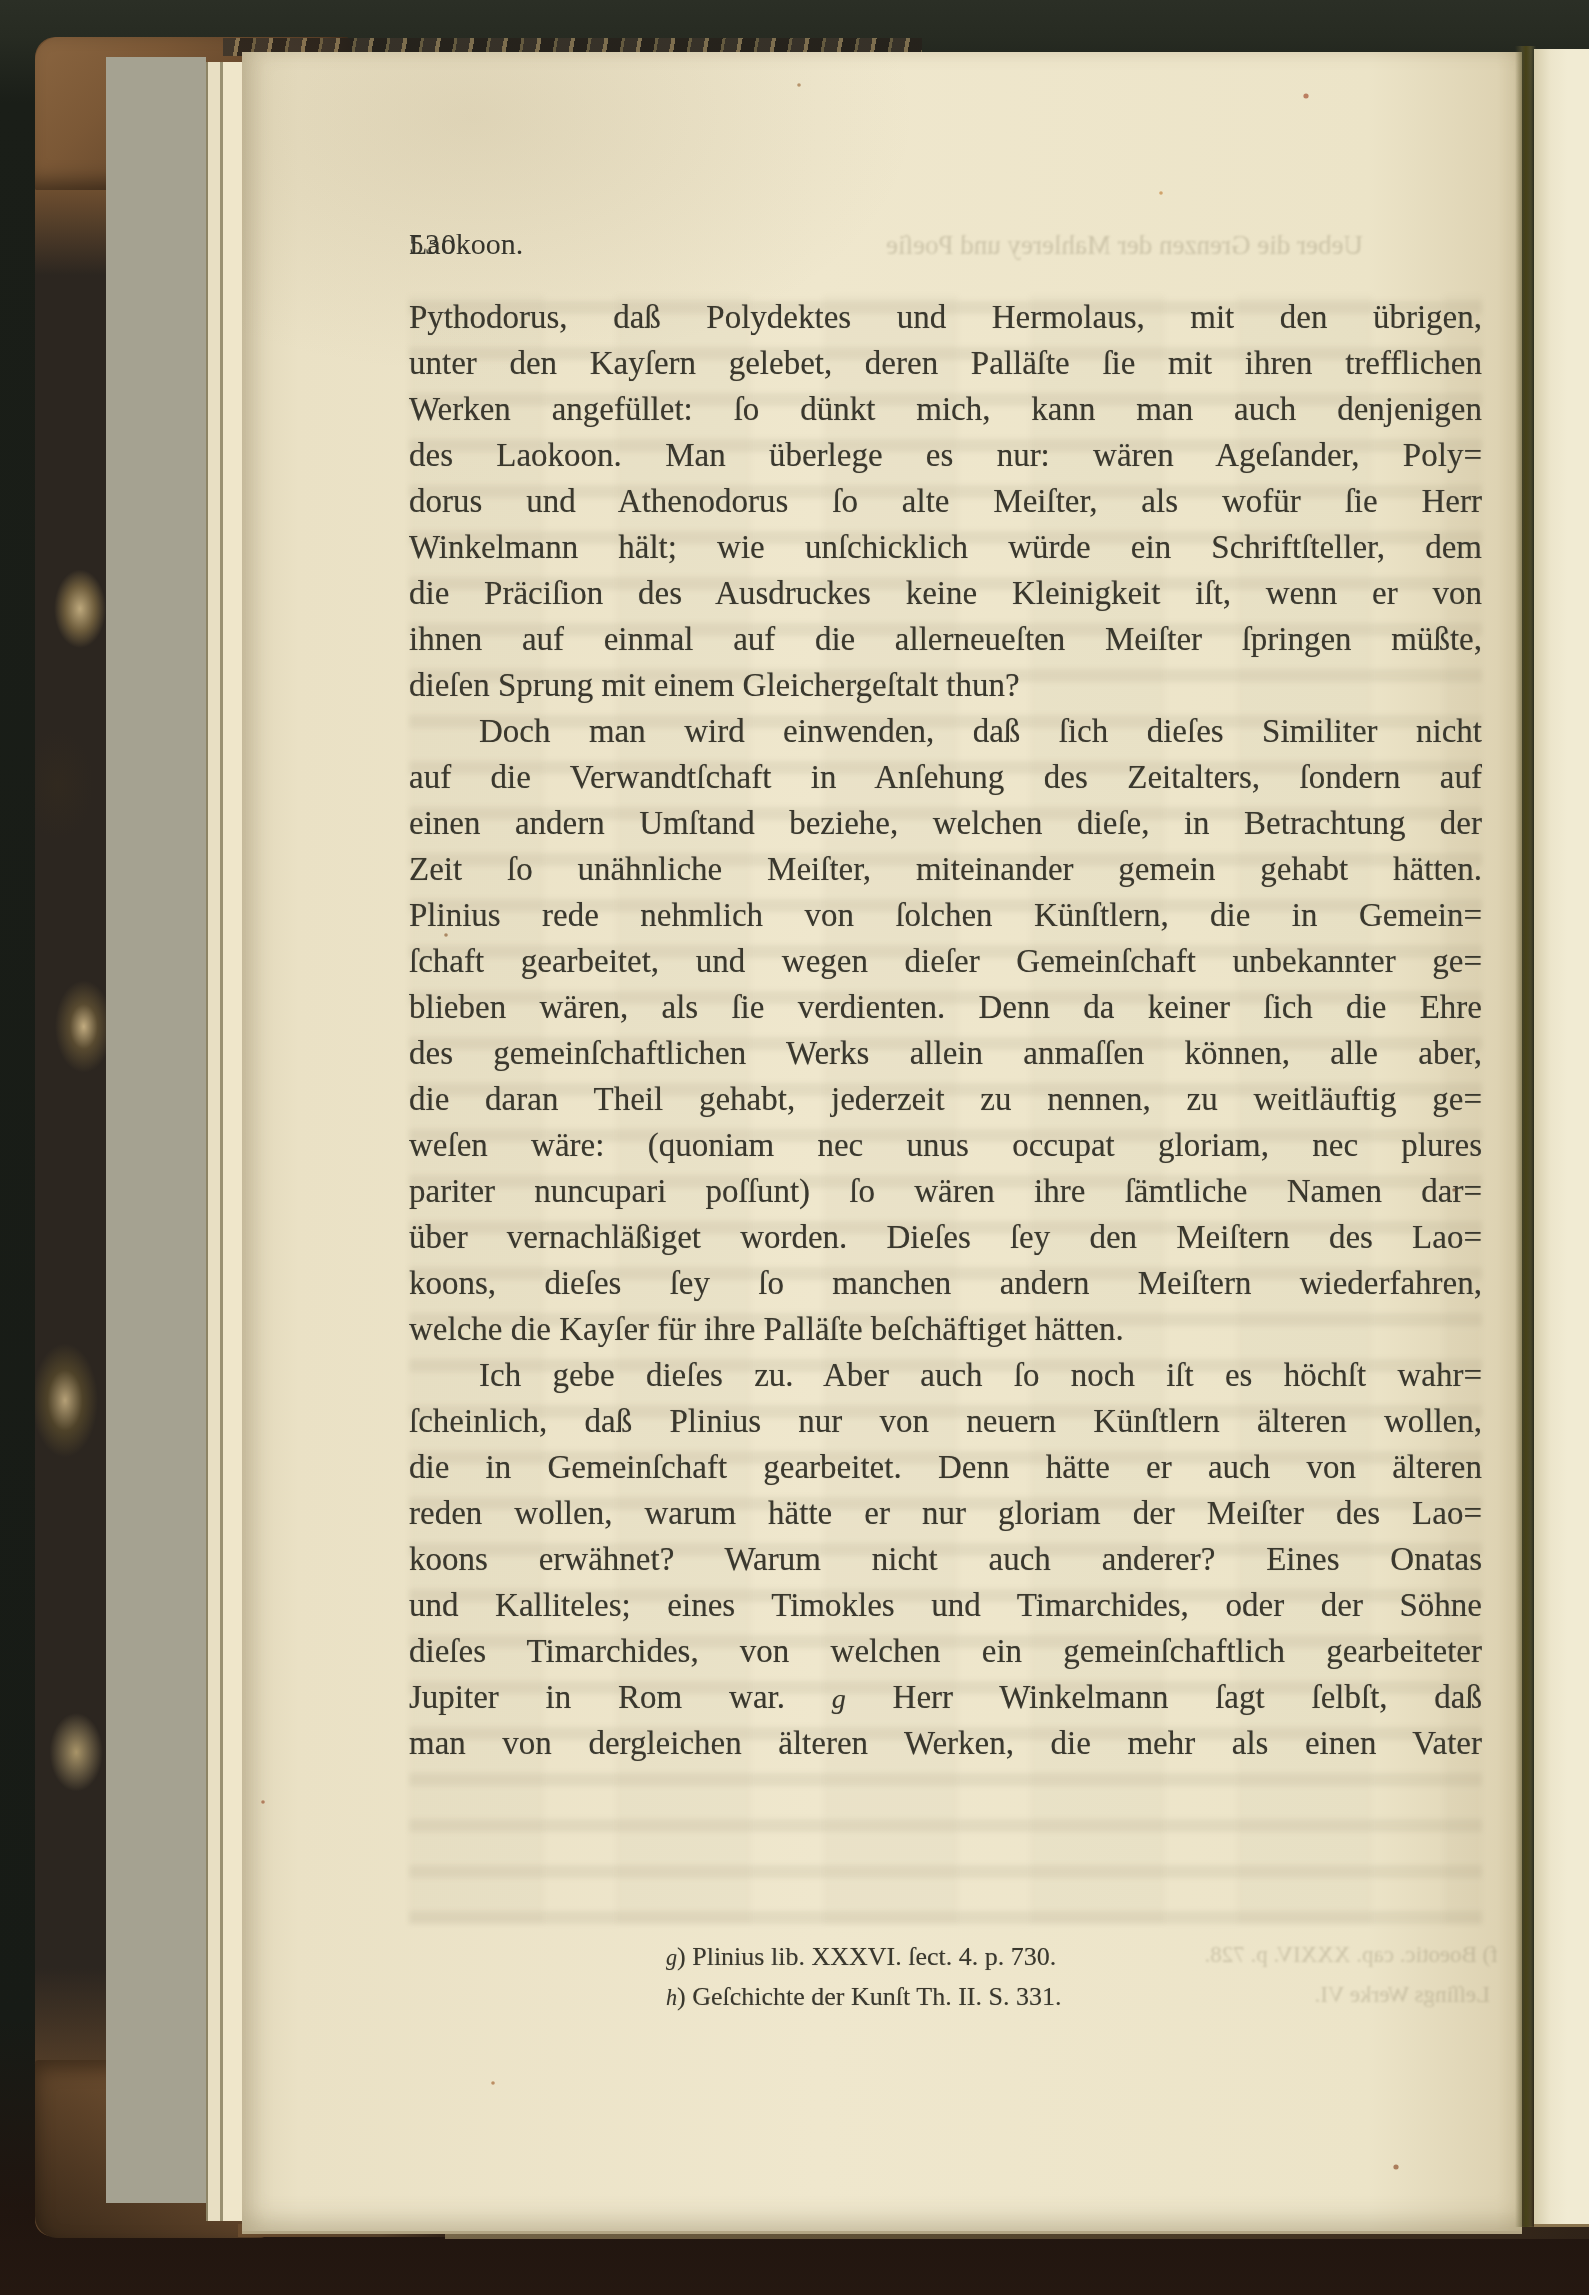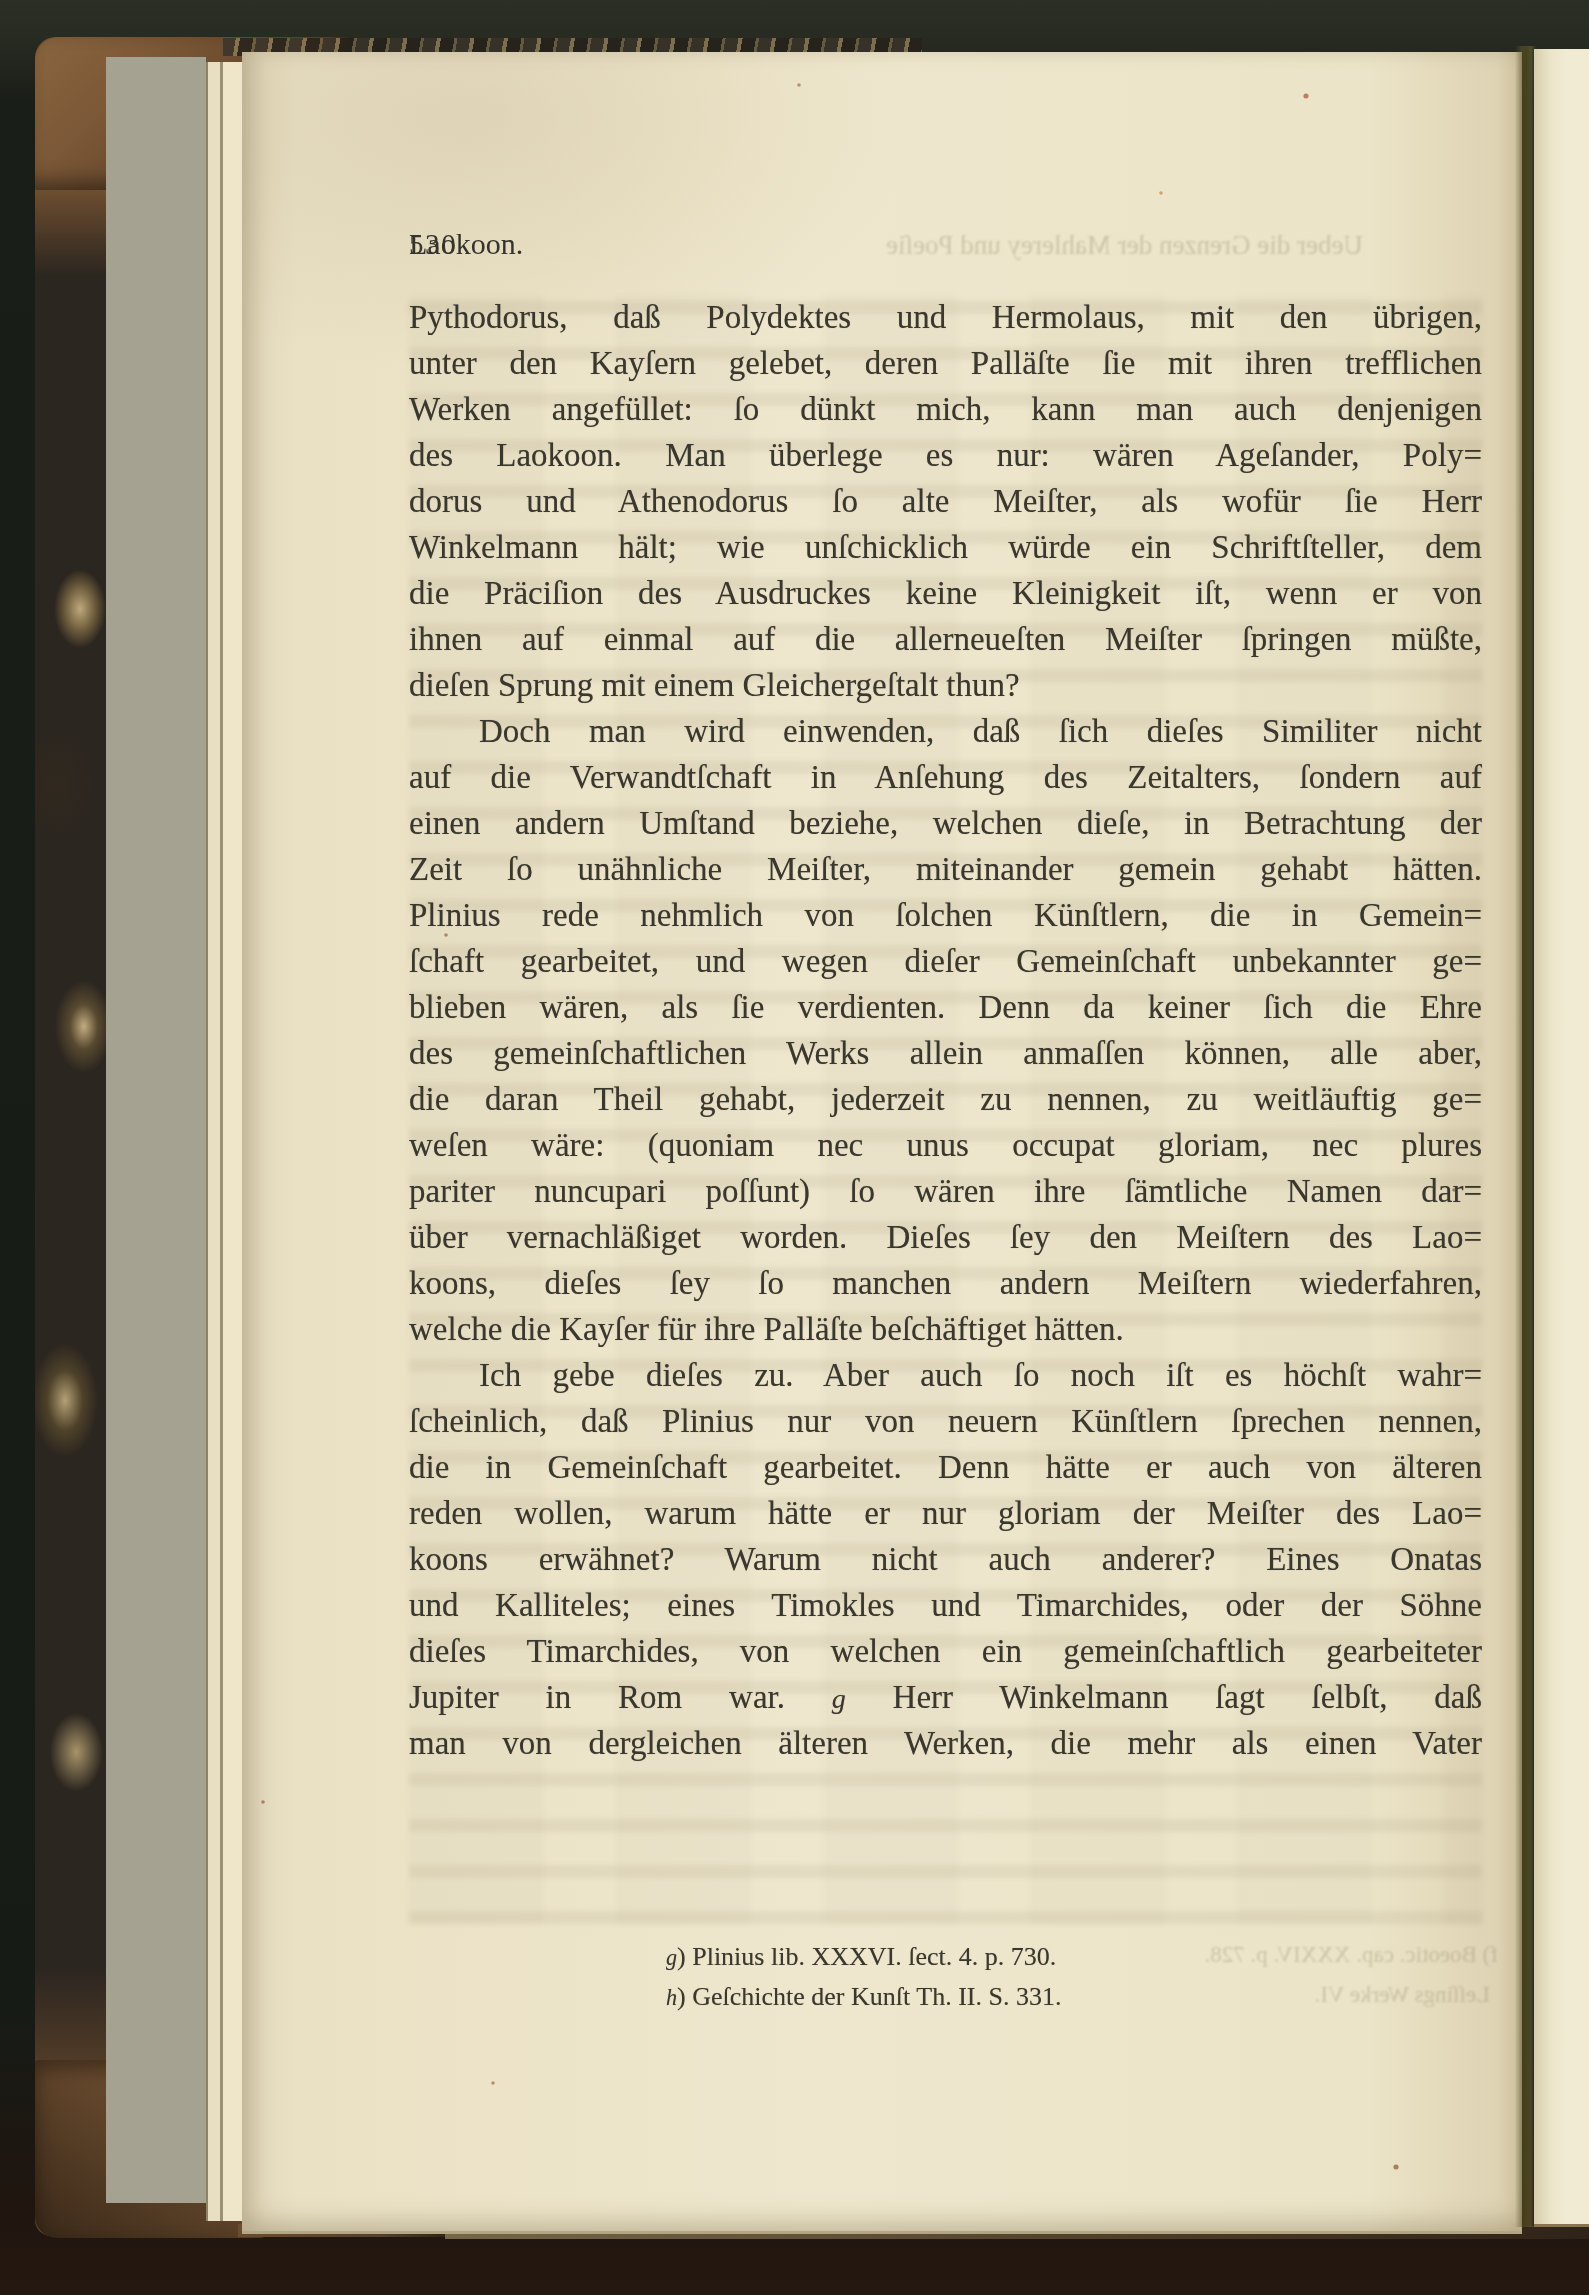--- a/index.html
+++ b/index.html
@@ -155,21 +155,21 @@
         <div class="line">ſchaft gearbeitet, und wegen dieſer Gemeinſchaft unbekannter ge=</div>
         <div class="line">blieben wären, als ſie verdienten. Denn da keiner ſich die Ehre</div>
         <div class="line">des gemeinſchaftlichen Werks allein anmaſſen können, alle aber,</div>
         <div class="line">die daran Theil gehabt, jederzeit zu nennen, zu weitläuftig ge=</div>
         <div class="line">weſen wäre: (quoniam nec unus occupat gloriam, nec plures</div>
         <div class="line">pariter nuncupari poſſunt) ſo wären ihre ſämtliche Namen dar=</div>
         <div class="line">über vernachläßiget worden. Dieſes ſey den Meiſtern des Lao=</div>
         <div class="line">koons, dieſes ſey ſo manchen andern Meiſtern wiederfahren,</div>
         <div class="line nojust">welche die Kayſer für ihre Palläſte beſchäftiget hätten.</div>
         <div class="line indent">Ich gebe dieſes zu. Aber auch ſo noch iſt es höchſt wahr=</div>
-        <div class="line">ſcheinlich, daß Plinius nur von neuern Künſtlern ſprechen nennen,</div>
+        <div class="line">ſcheinlich, daß Plinius nur von neuern Künſtlern älteren wollen,</div>
         <div class="line">die in Gemeinſchaft gearbeitet. Denn hätte er auch von älteren</div>
         <div class="line">reden wollen, warum hätte er nur gloriam der Meiſter des Lao=</div>
         <div class="line">koons erwähnet? Warum nicht auch anderer? Eines Onatas</div>
         <div class="line">und Kalliteles; eines Timokles und Timarchides, oder der Söhne</div>
         <div class="line">dieſes Timarchides, von welchen ein gemeinſchaftlich gearbeiteter</div>
         <div class="line">Jupiter in Rom war. <i>g</i> Herr Winkelmann ſagt ſelbſt, daß</div>
         <div class="line">man von dergleichen älteren Werken, die mehr als einen Vater</div>
       </div>
 
     <div class="footnotes">

